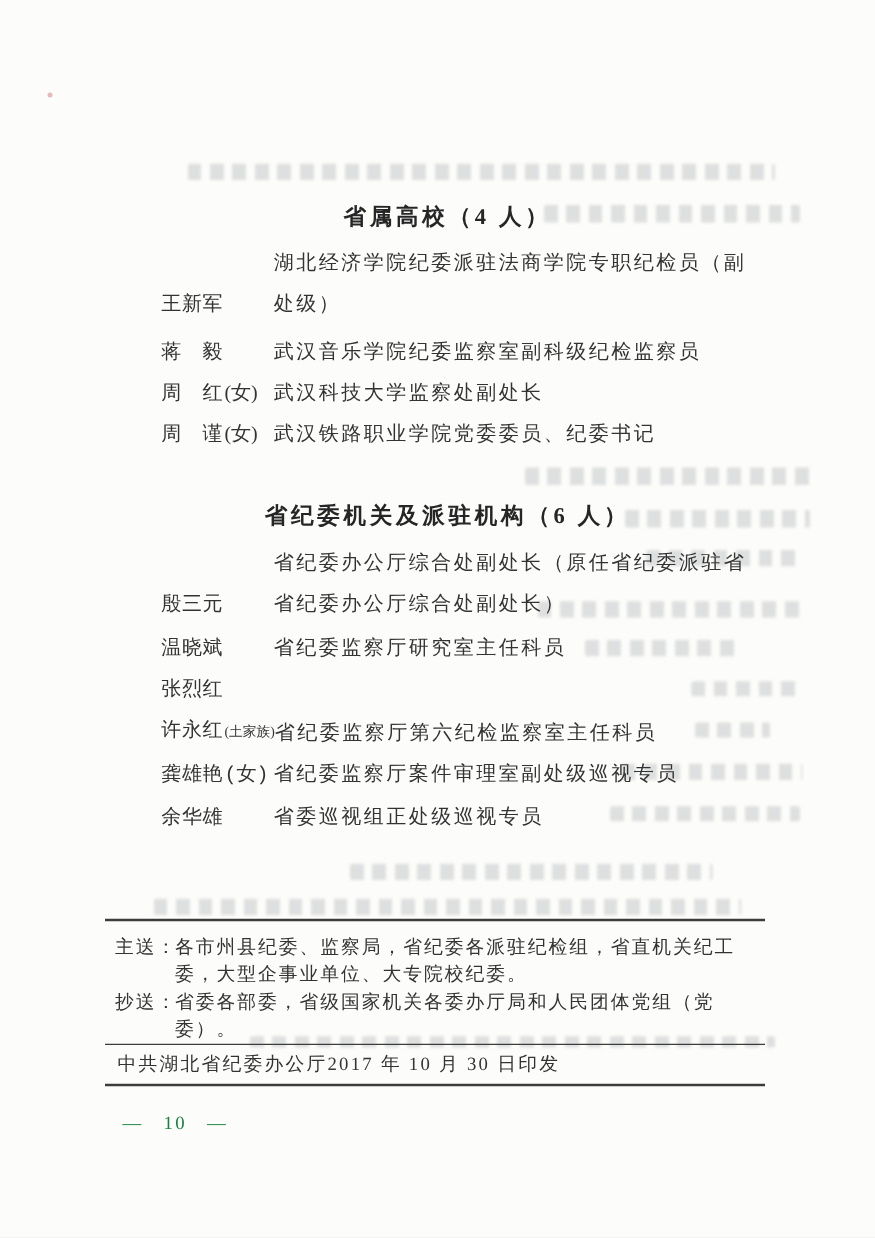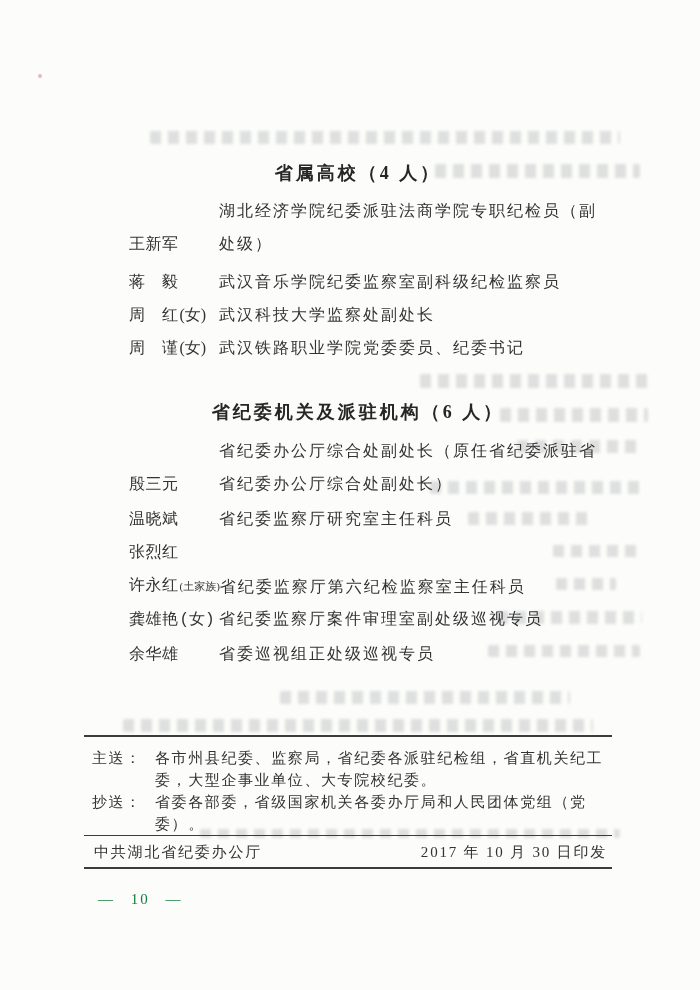--- a/index.html
+++ b/index.html
@@ -56,28 +56,28 @@
   .rule-2{border-top-width:1.5px;}
   .rule-3{margin-top:3px;border-top-width:2.5px;}
   
   .dist{
     margin-top:10px;
     font-size:15px;
     line-height:22px;
     letter-spacing:1.6px;
     color:#333;
   }
-  .dist-row{display:flex;align-items:flex-start;margin-left:8px;gap:15px;}
+  .dist-row{display:flex;align-items:flex-start;margin-left:8px;}
   .dist-label{white-space:nowrap;width:48px;flex-shrink:0;}
   .dist-lines{flex:1;}
   
   .footer-row{
     margin-top:4px;
     display:flex;
-    justify-content:space-between;
+    justify-content:flex-start;
     align-items:baseline;
     font-size:15px;
     line-height:24px;
     letter-spacing:1.8px;
     color:#333;
     padding:0 5px 0 10px;
   }
   .page-number{
     margin:22px 0 0 14px;
     font-size:15px;

